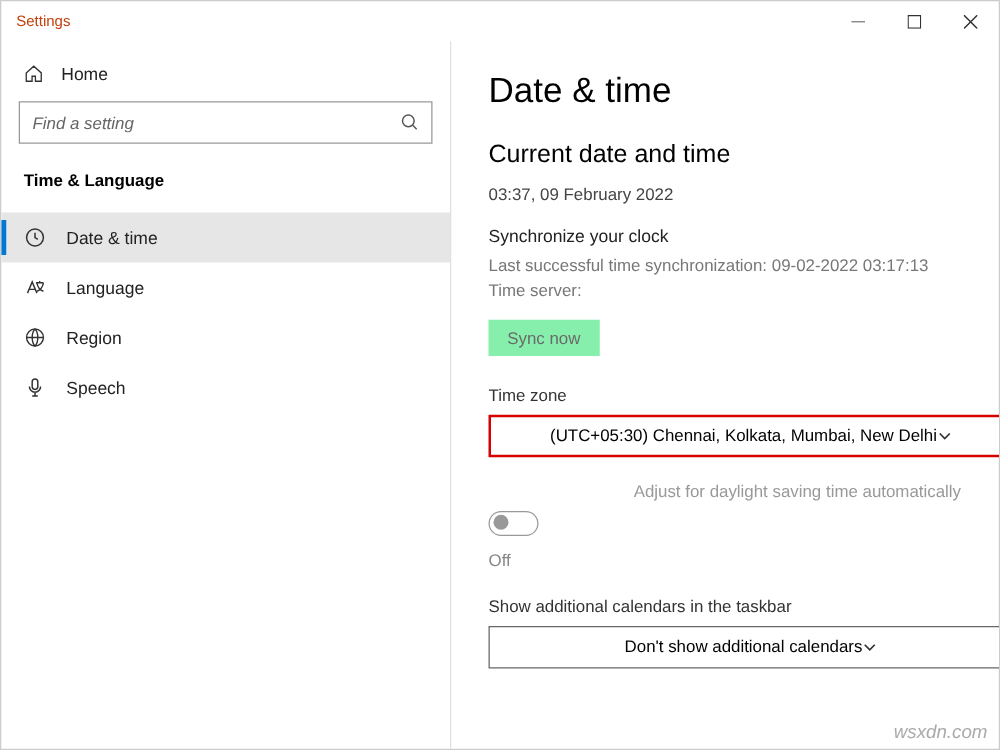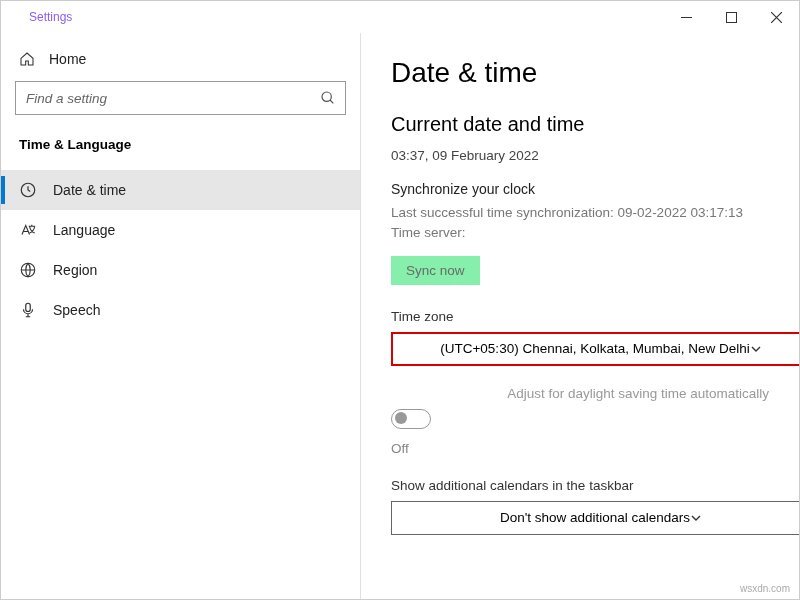--- a/index.html
+++ b/index.html
@@ -1,18 +1,18 @@
 <!DOCTYPE html>
 <html><head>
 <meta charset="utf-8">
 <style>
   * { box-sizing: border-box; margin: 0; padding: 0; font-family: "Segoe UI", Arial, sans-serif; }
   body { background: #fff; width: 800px; height: 600px; overflow: hidden; position: relative; }
   .window { width: 800px; height: 600px; display: flex; flex-direction: column; border: 1px solid #ccc; }
-  .titlebar { height: 32px; display: flex; align-items: center; padding-left: 28px; font-size: 12px; color: #8b5cf6; }
+  .titlebar { height: 32px; display: flex; align-items: center; padding-left: 12px; font-size: 12px; color: #c2410c; }
   .titlebar-buttons { margin-left: auto; display: flex; }
   .titlebar-btn { width: 45px; height: 32px; display: flex; align-items: center; justify-content: center; font-size: 14px; color: #333; }
   .content { flex: 1; display: flex; overflow: hidden; }
   .sidebar { width: 360px; border-right: 1px solid #e0e0e0; padding: 0 14px; display: flex; flex-direction: column; }
   .home-row { display: flex; align-items: center; gap: 14px; padding: 18px 4px 14px; font-size: 14px; color: #222; }
   .home-icon { width: 16px; height: 16px; }
   .search-row { position: relative; margin-bottom: 18px; }
   .search-input { width: 100%; height: 34px; border: 1px solid #999; padding: 0 34px 0 10px; font-size: 13.5px; font-style: italic; background: #fff; color: #555;}
   .search-input::placeholder { color: #666; font-style: italic; }
   .search-icon { position: absolute; right: 10px; top: 9px; width: 16px; height: 16px; }
@@ -31,21 +31,21 @@
   .sync-btn { margin-top: 12px; margin-bottom: 24px; padding: 7px 15px; background: #86efac; border: none; color: #6a6a6a; font-size: 13.5px; }
   .label { font-size: 13.5px; color: #333; margin-bottom: 8px; }
   .disabled-label { color: #999; text-align: right; }
   .select { width: 420px; height: 34px; border: 1px solid #666; display: flex; align-items: center; justify-content: center; padding: 0 12px; font-size: 13.5px; margin-bottom: 20px; background: #fff; }
   .select.highlight { border: 2px solid #d60000; }
   .chev { width: 12px; height: 12px; }
   .toggle-row { display: flex; gap: 12px; margin-bottom: 22px; flex-direction: column; }
   .toggle { width: 40px; height: 20px; border: 1.5px solid #999; border-radius: 10px; position: relative; background: #fff; }
   .toggle .knob { width: 12px; height: 12px; border-radius: 50%; background: #999; position: absolute; top: 2.5px; left: 3px; }
   .toggle-label { font-size: 13.5px; color: #888; }
-  .watermark { position: absolute; bottom: 6px; right: 10px; font-size: 10px; color: #aaa; font-family: Arial; }
+  .watermark { position: absolute; bottom: 6px; right: 10px; font-size: 15px; color: #aaa; font-family: Arial; font-style: italic; }
 </style>
 </head>
 <body>
 
 <div class="window">
   <div class="titlebar">
     <span>Settings</span>
     <div class="titlebar-buttons">
       <div class="titlebar-btn">
         <svg width="11" height="1" viewBox="0 0 11 1">

